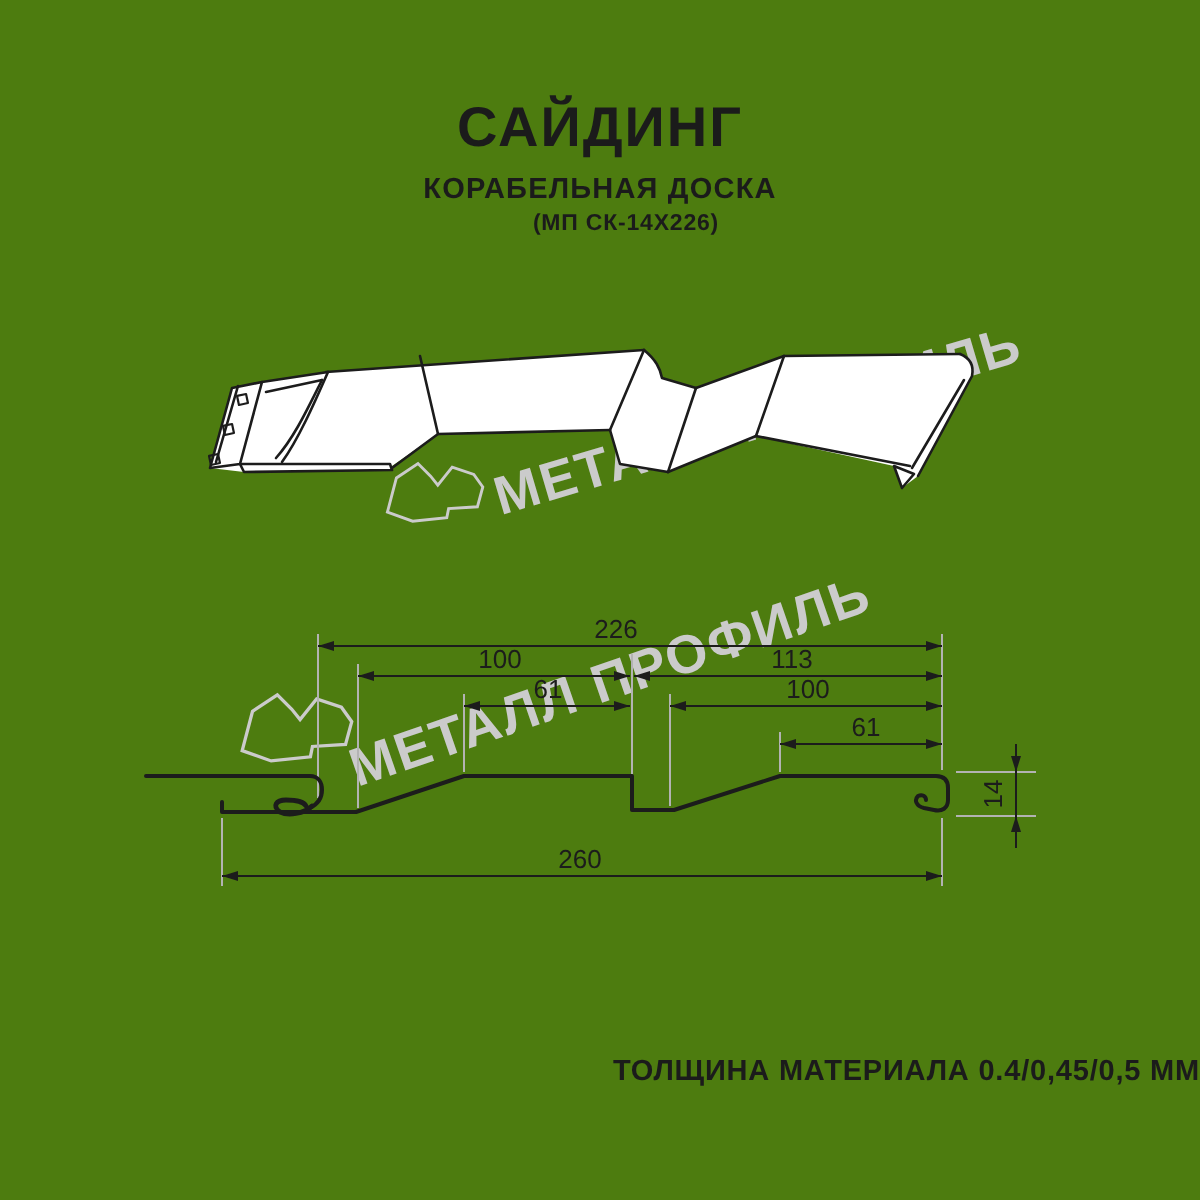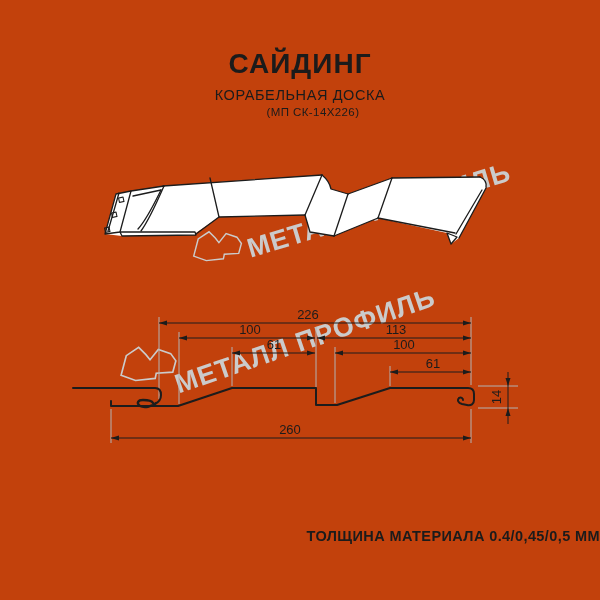--- a/index.html
+++ b/index.html
@@ -1,24 +1,24 @@
 <!DOCTYPE html>
 <html><head>
 <meta charset="utf-8">
 <style>
   * { margin:0; padding:0; box-sizing:border-box; }
   html,body { background:#ffffff; }
   body { width:600px; height:600px; font-family:"Liberation Sans", sans-serif; position:relative; overflow:hidden; }
-  .page { position:absolute; inset:0; background:#c2410c; }
+  .page { position:absolute; inset:0; background:#4d7c0f; }
 
   
   .hdr { position:absolute; top:48px; left:0; width:600px; text-align:center; z-index:5; }
   .hdr h1 { font-size:28px; font-weight:800; letter-spacing:1px; color:#1b1b1b; }
-  .hdr .sub { margin-top:7px; font-size:14.5px; font-weight:400; letter-spacing:0.6px; color:#1b1b1b;text-align:center; }
-  .hdr .code { margin-top:3px; font-size:11.5px; font-weight:400; letter-spacing:0.4px; color:#1b1b1b;padding-left:26px; }
+  .hdr .sub { margin-top:7px; font-size:14.5px; font-weight:700; letter-spacing:0.6px; color:#1b1b1b;text-align:center; }
+  .hdr .code { margin-top:3px; font-size:11.5px; font-weight:700; letter-spacing:0.4px; color:#1b1b1b;padding-left:26px; }
 
   
   .wm { position:absolute; z-index:1; }
   .wm-text { position:absolute; z-index:1; font-size:27px; font-weight:700; letter-spacing:1px;
              white-space:nowrap; transform-origin:left center; }
 
   svg.layer { position:absolute; z-index:3; }
 
   .dim-text { font-family:"Liberation Sans", sans-serif; font-size:13px; fill:#1c1c1c; }
 

